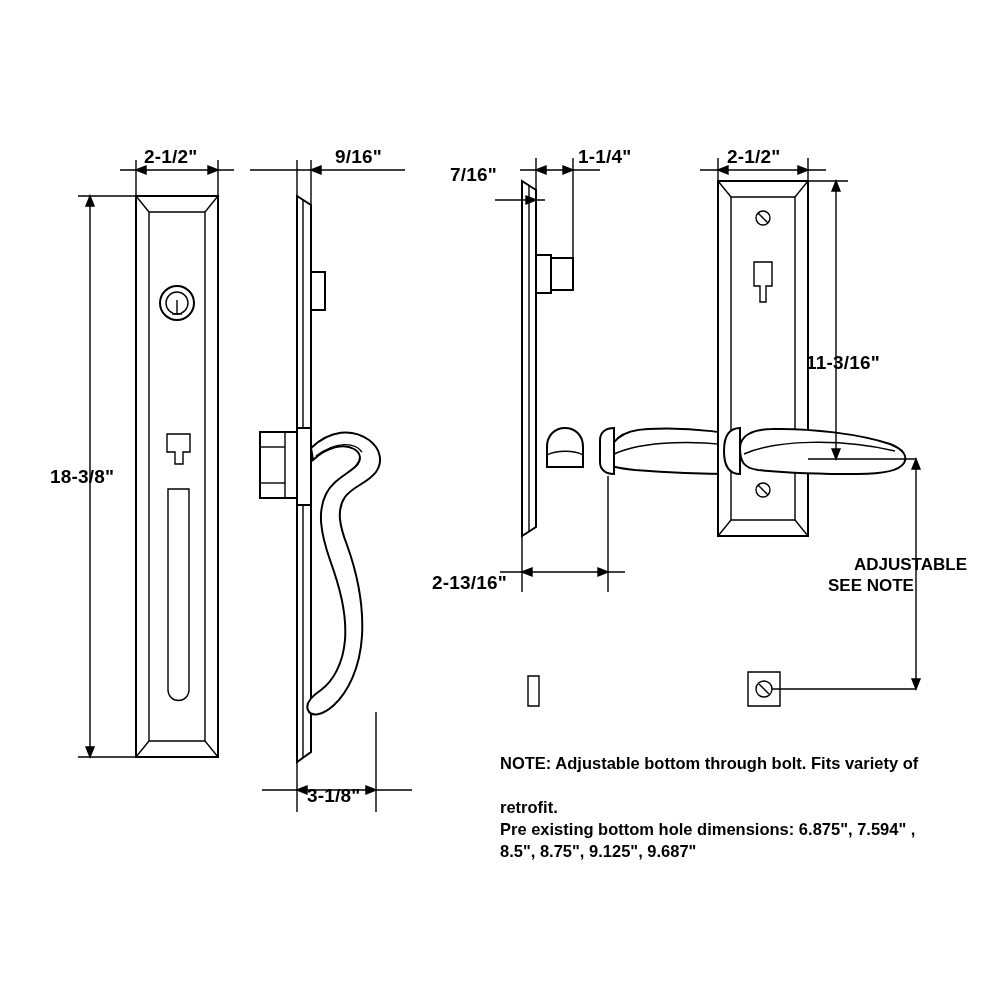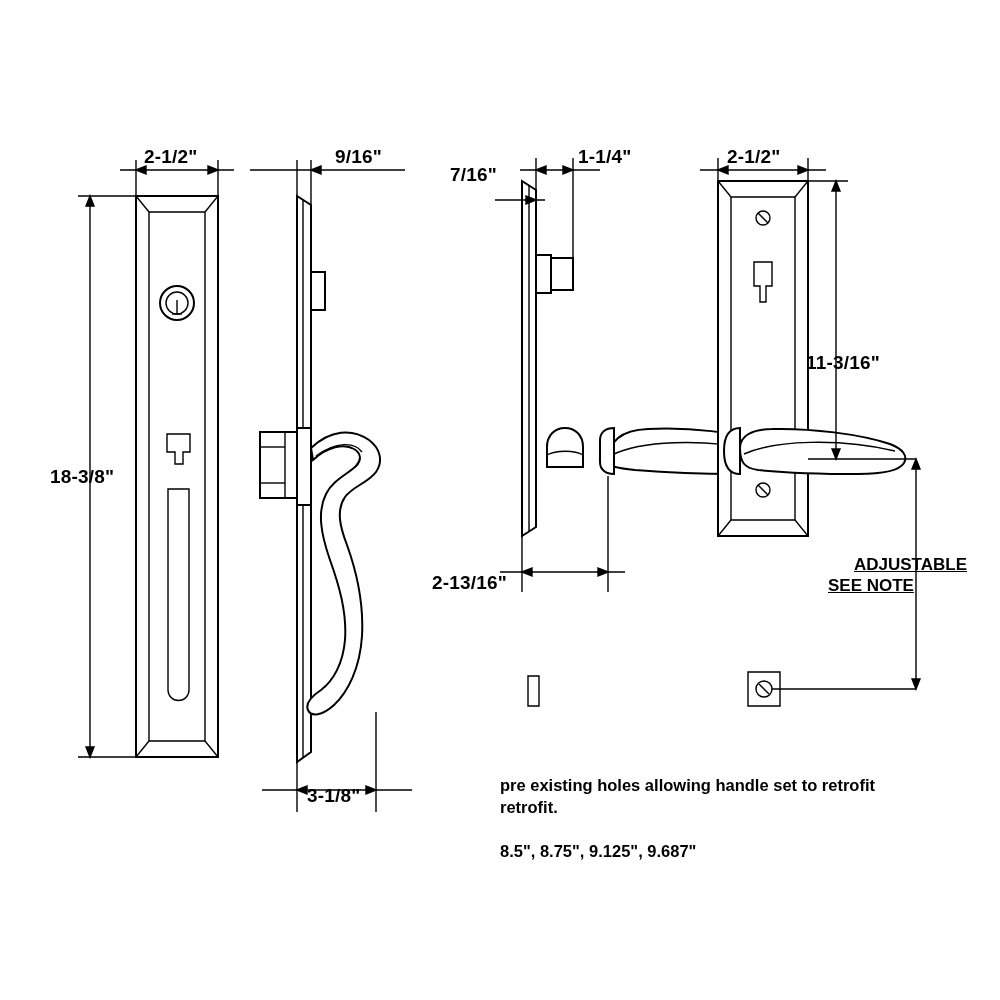--- a/index.html
+++ b/index.html
@@ -32,21 +32,20 @@
     white-space: pre-line;
   }
   .adj-label {
     position: absolute;
     font-weight: bold;
     font-size: 17px;
     line-height: 21px;
     color: #000000;
     text-align: left;
     white-space: pre-line;
-    text-decoration: underline;
   }
   svg.drawing {
     position: absolute;
     top: 0;
     left: 0;
     width: 1000px;
     height: 1000px;
   }
   .ln-thin { stroke: #000; stroke-width: 1.4; fill: none; }
   .fillw { fill: #ffffff; stroke: #000; stroke-width: 2; }
@@ -258,17 +257,18 @@
   <div class="dim-label" style="left:432px; top:572px;">2-13/16"</div>
 
   <div class="dim-label" style="left:727px; top:146px;">2-1/2"</div>
 
   <div class="dim-label" style="left:806px; top:352px;">11-3/16"</div>
 
   <div class="adj-label" style="left:854px; top:554px;">ADJUSTABLE</div>
 
   <div class="adj-label" style="left:828px; top:575px;">SEE NOTE</div>
 
-  <div class="note-block" style="left:500px; top:774px;">pre existing holes allowing handle set to retrofit</div>
+  <div class="note-block" style="left:500px; top:752px;">NOTE: Adjustable bottom through bolt. Fits variety of</div>
   <div class="note-block" style="left:500px; top:796px;">retrofit.</div>
+  <div class="note-block" style="left:500px; top:818px;">Pre existing bottom hole dimensions: 6.875", 7.594" ,</div>
   <div class="note-block" style="left:500px; top:840px;">8.5",  8.75", 9.125", 9.687"</div>
 
 </div>
 
 </body></html>

